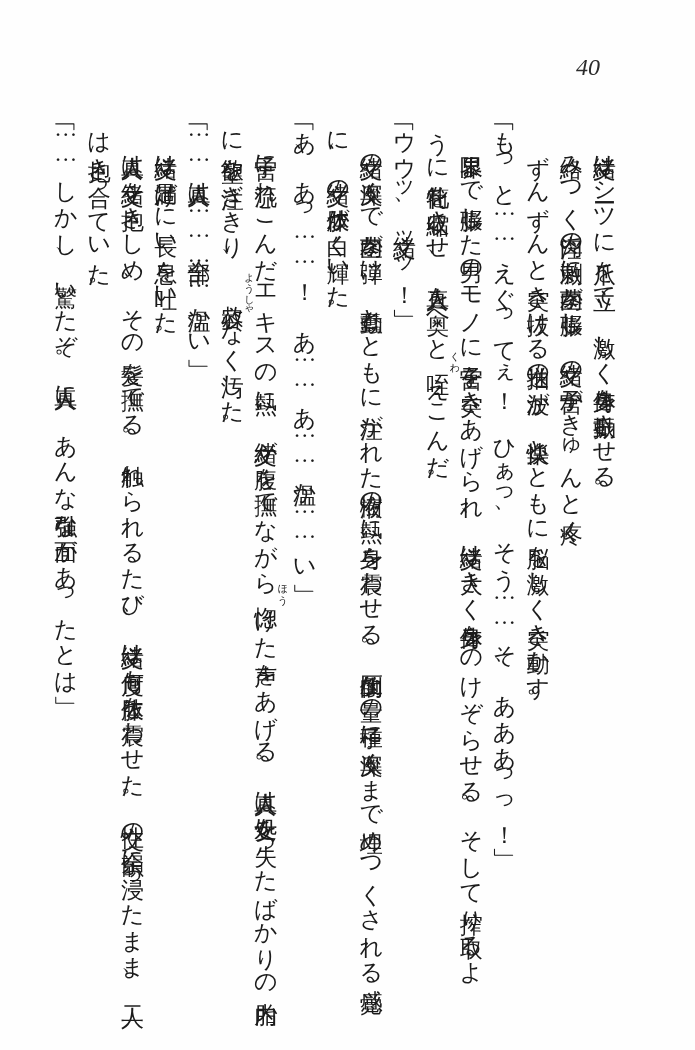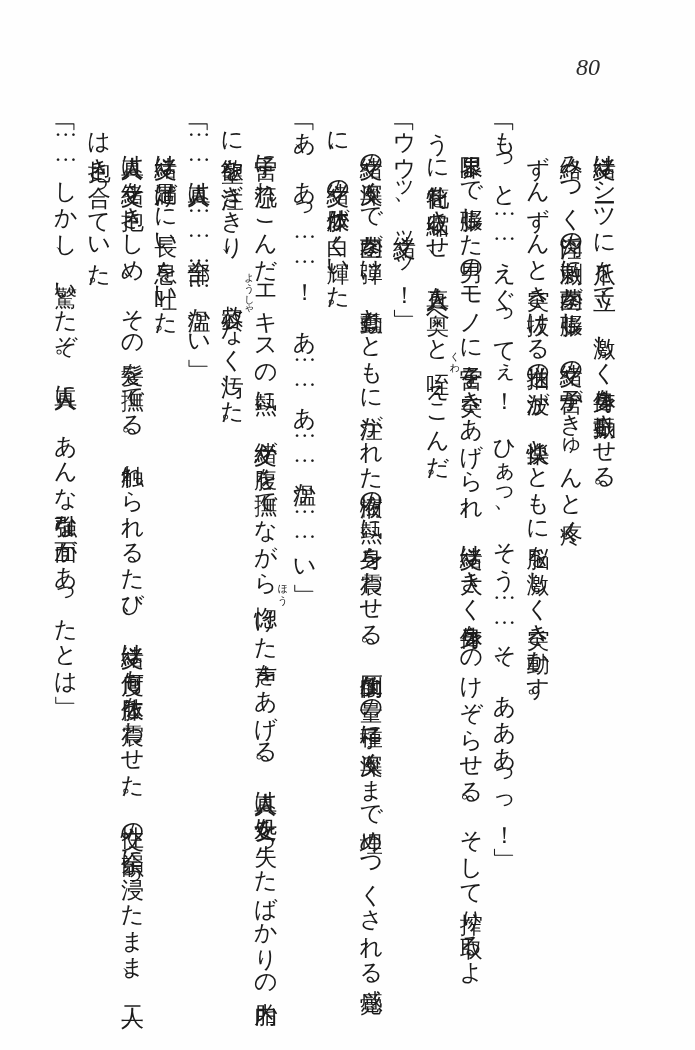--- a/index.html
+++ b/index.html
@@ -53,21 +53,21 @@
   rt {
     font-size: 10px;
     letter-spacing: 0;
     color: #1b1b1b;
   }
 </style>
 </head>
 <body>
 
 <div class="book-page">
-  <div class="page-number">80</div>
+  <div class="page-number">40</div>
   <div class="text-block">
       <p class="para indent">文緒はシーツに爪を立て、激しく身体を振動させる。</p>
       <p class="para indent">絡みつく淫肉の刺激に肉茎が膨張し、文緒の子宮がきゅんと疼く。</p>
       <p class="para indent">ずんずんと突き抜ける抽送の波が、快楽とともに脳を激しく突き動かす。</p>
       <p class="para">「もっと……えぐってぇ！　ひぁっ、そう……そ、あああっっ！」</p>
       <p class="para indent">限界まで膨張した男のモノに子宮を突きあげられ、文緒は大きく身体をのけぞらせる。そして搾り取るように牝筒を収縮させ、真人を奥へと<ruby>咥<rt>くわ</rt></ruby>えこんだ。</p>
       <p class="para">「ウウッ、文緒ッッ！」</p>
       <p class="para indent">文緒の奥深くで肉茎が弾け、蠢動とともに注がれた樹液の熱に身を震わせる。圧倒的な量の子種に奥深くまで埋めつくされる感覚に、文緒の肢体が白く輝いた。</p>
       <p class="para">「あ、あっ……！　あ……あ……温か……い」</p>
       <p class="para indent">子宮に流れこんだエキスの熱に、文緒が腹を撫でながら<ruby>惚<rt>ほう</rt></ruby>けた声をあげる。真人は処女を失ったばかりの胎内に欲望を注ぎきり、<ruby>容赦<rt>ようしゃ</rt></ruby>なく汚した。</p>

